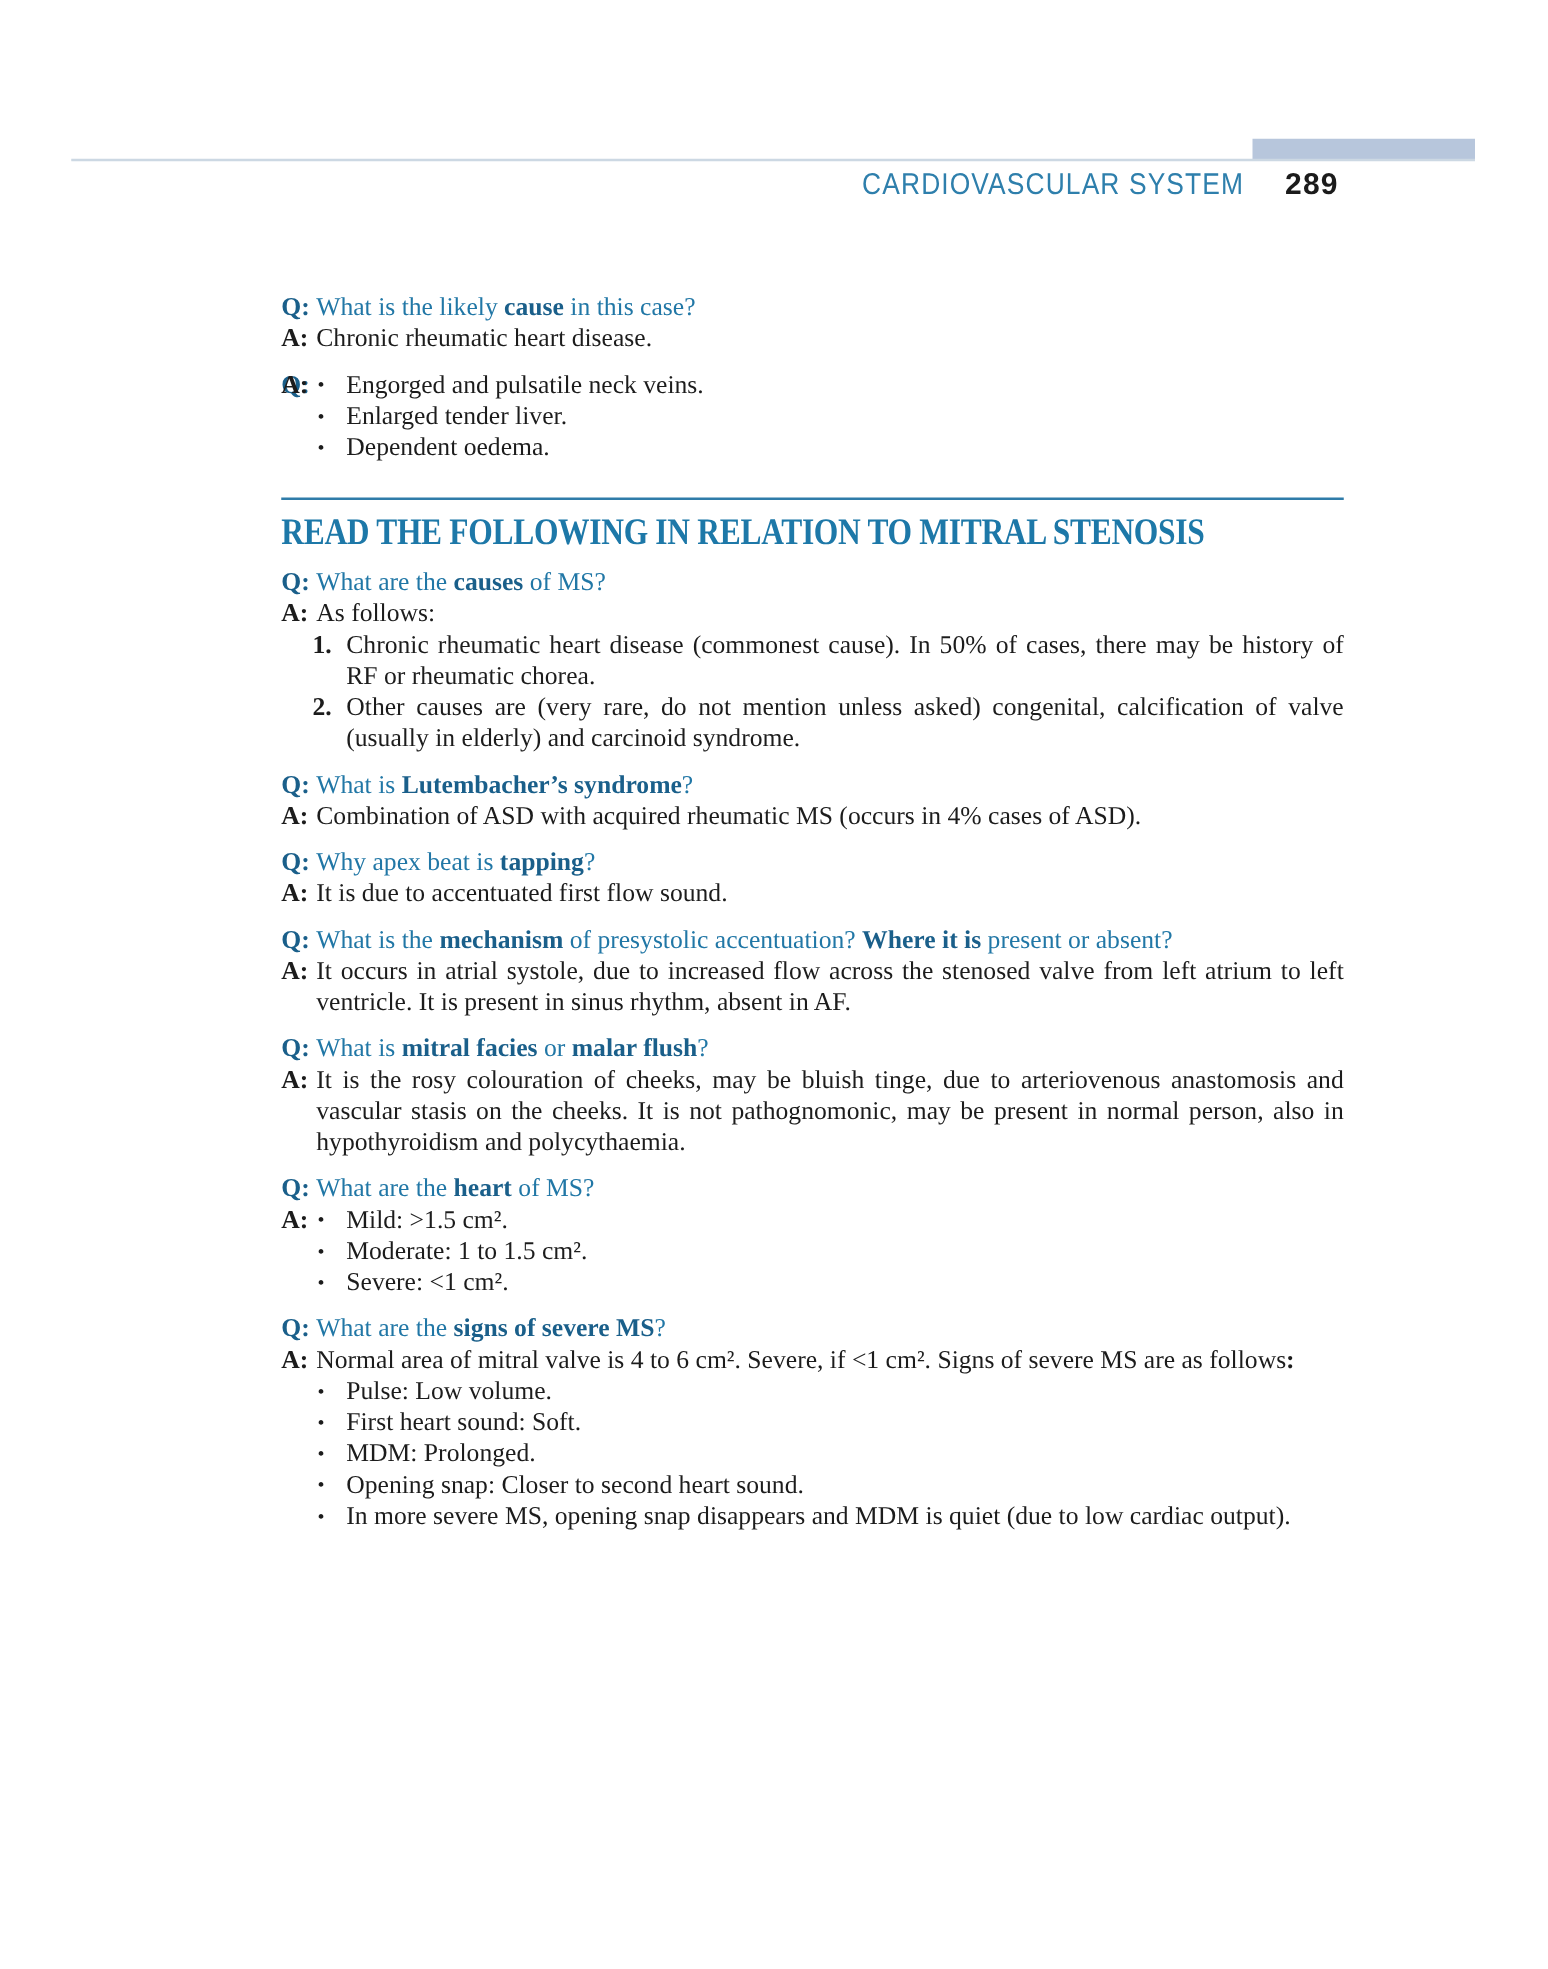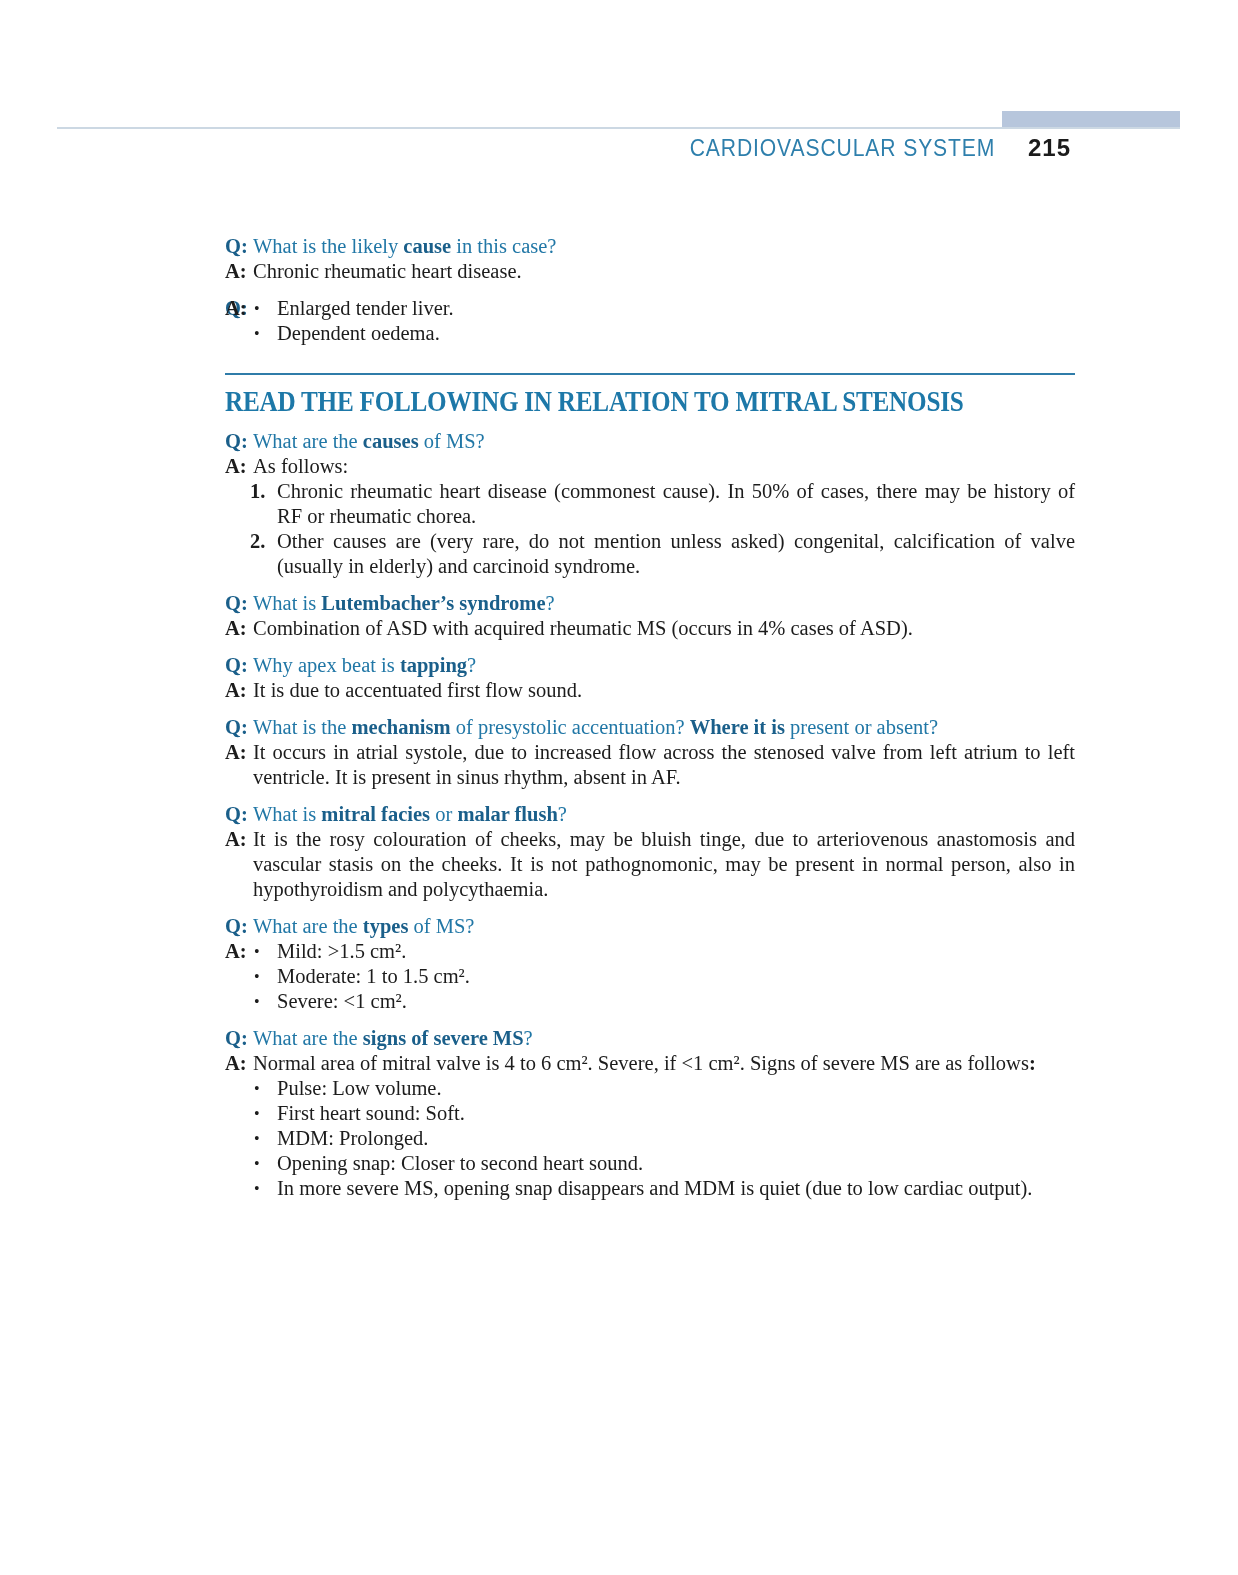--- a/index.html
+++ b/index.html
@@ -71,31 +71,32 @@
   .note .b{font-weight:700;color:var(--teal-bold);}
 </style>
 </head>
 <body>
 
 <div class="band"></div>
 <div class="hline"></div>
 <div class="chapter">
   <span class="cond">CARDIOVASCULAR SYSTEM</span>
 </div>
-<div class="pagenum">215</div>
+<div class="pagenum">289</div>
 
 <main id="content">
     <div class="qa">
       <p class="q"><span class="lbl">Q:</span><span class="qt"><span>What is the likely </span><span class="b">cause</span><span> in this case?</span></span></p>
       <p class="a"><span class="lbl">A:</span><span class="at"><span>Chronic rheumatic heart disease.</span></span></p>
     </div>
     <div class="qa">
       <p class="q"><span class="lbl">Q:</span></p>
       <p class="a"><span class="lbl">A:</span></p>
       <ul class="bullet">
+        <li><span>Engorged and pulsatile neck veins.</span></li>
         <li><span>Enlarged tender liver.</span></li>
         <li><span>Dependent oedema.</span></li>
       </ul>
     </div>
     <div class="section-head">
       <div class="rule"></div>
       <h2><span class="cond">READ THE FOLLOWING IN RELATION TO MITRAL STENOSIS</span></h2>
     </div>
     <div class="qa">
       <p class="q"><span class="lbl">Q:</span><span class="qt"><span>What are the </span><span class="b">causes</span><span> of MS?</span></span></p>
@@ -115,21 +116,21 @@
     </div>
     <div class="qa">
       <p class="q"><span class="lbl">Q:</span><span class="qt"><span>What is the </span><span class="b">mechanism</span><span> of presystolic accentuation? </span><span class="b">Where it is</span><span> present or absent?</span></span></p>
       <p class="a"><span class="lbl">A:</span><span class="at"><span>It occurs in atrial systole, due to increased flow across the stenosed valve from left atrium to left ventricle. It is present in sinus rhythm, absent in AF.</span></span></p>
     </div>
     <div class="qa">
       <p class="q"><span class="lbl">Q:</span><span class="qt"><span>What is </span><span class="b">mitral facies</span><span> or </span><span class="b">malar flush</span><span>?</span></span></p>
       <p class="a"><span class="lbl">A:</span><span class="at"><span>It is the rosy colouration of cheeks, may be bluish tinge, due to arteriovenous anastomosis and vascular stasis on the cheeks. It is not pathognomonic, may be present in normal person, also in hypothyroidism and polycythaemia.</span></span></p>
     </div>
     <div class="qa">
-      <p class="q"><span class="lbl">Q:</span><span class="qt"><span>What are the </span><span class="b">types</span><span> of MS?</span></span></p>
+      <p class="q"><span class="lbl">Q:</span><span class="qt"><span>What are the </span><span class="b">heart</span><span> of MS?</span></span></p>
       <p class="a"><span class="lbl">A:</span></p>
       <ul class="bullet">
         <li><span>Mild: &gt;1.5 cm².</span></li>
         <li><span>Moderate: 1 to 1.5 cm².</span></li>
         <li><span>Severe: &lt;1 cm².</span></li>
       </ul>
     </div>
     <div class="qa">
       <p class="q"><span class="lbl">Q:</span><span class="qt"><span>What are the </span><span class="b">signs of severe MS</span><span>?</span></span></p>
       <p class="a"><span class="lbl">A:</span><span class="at"><span>Normal area of mitral valve is 4 to 6 cm². Severe, if &lt;1 cm². Signs of severe MS are as follows</span><span class="b">:</span></span></p>

